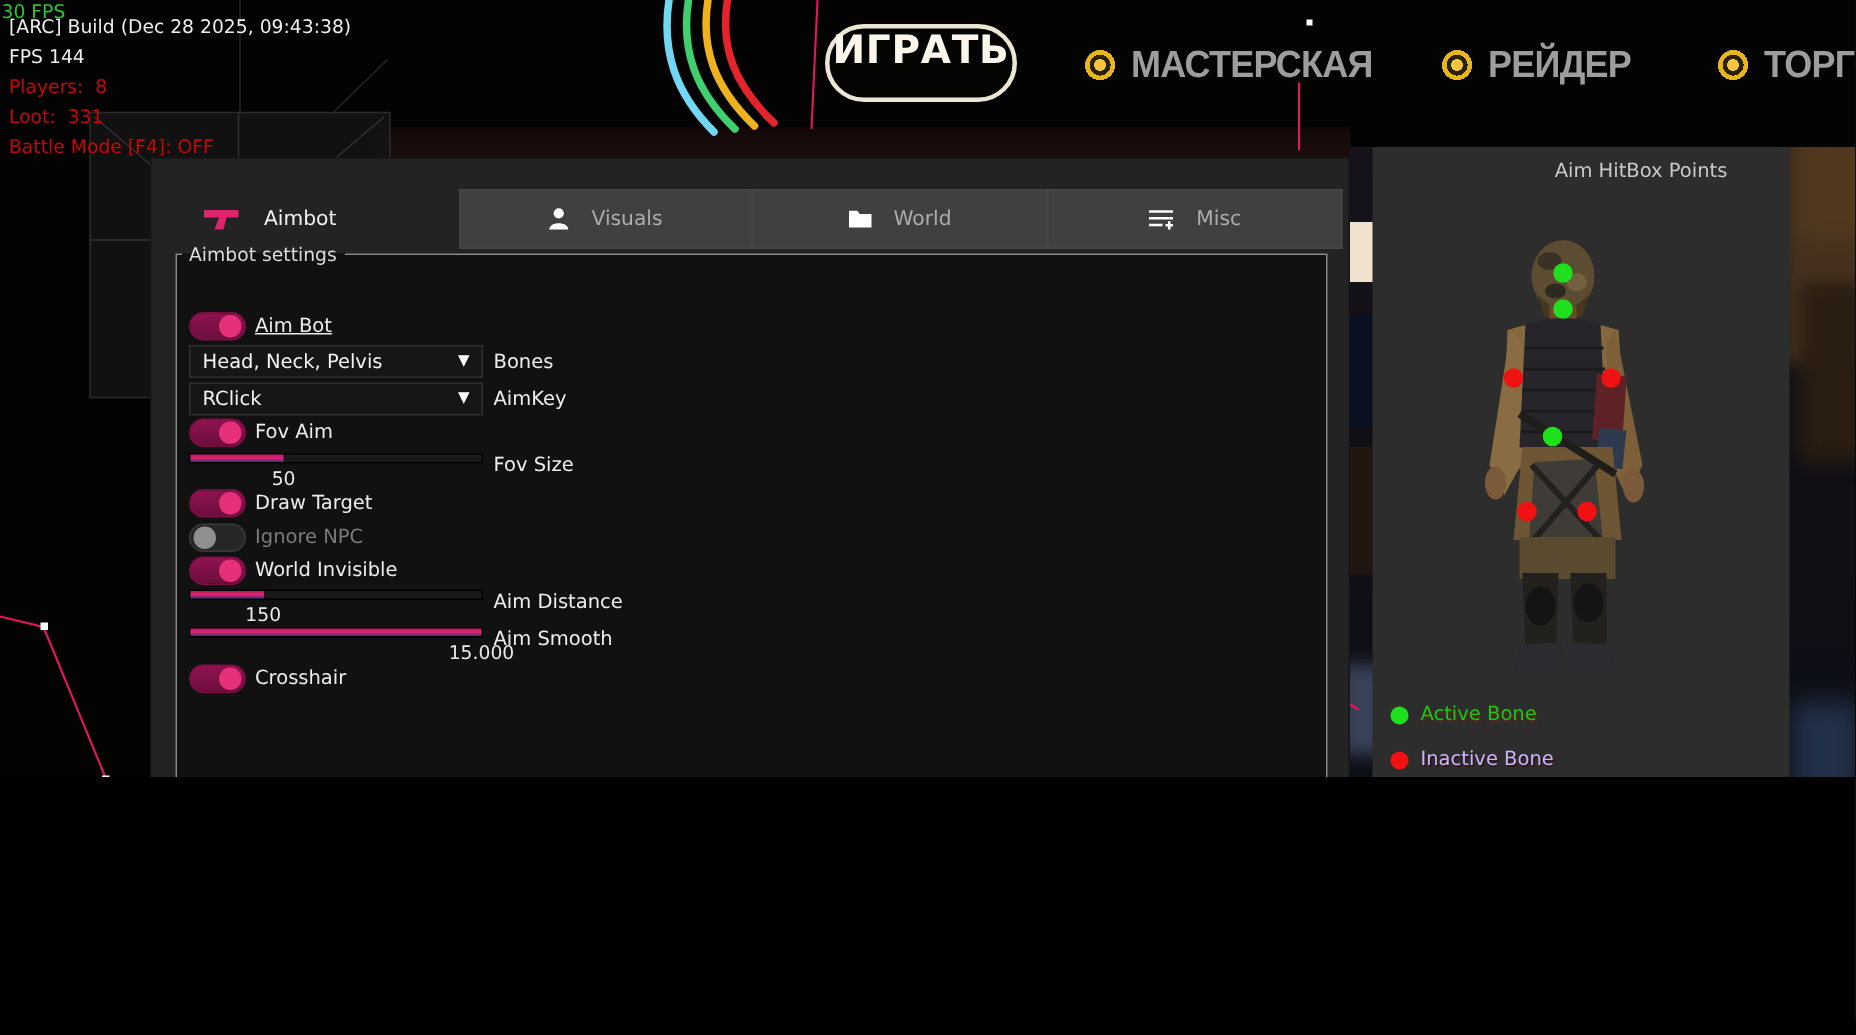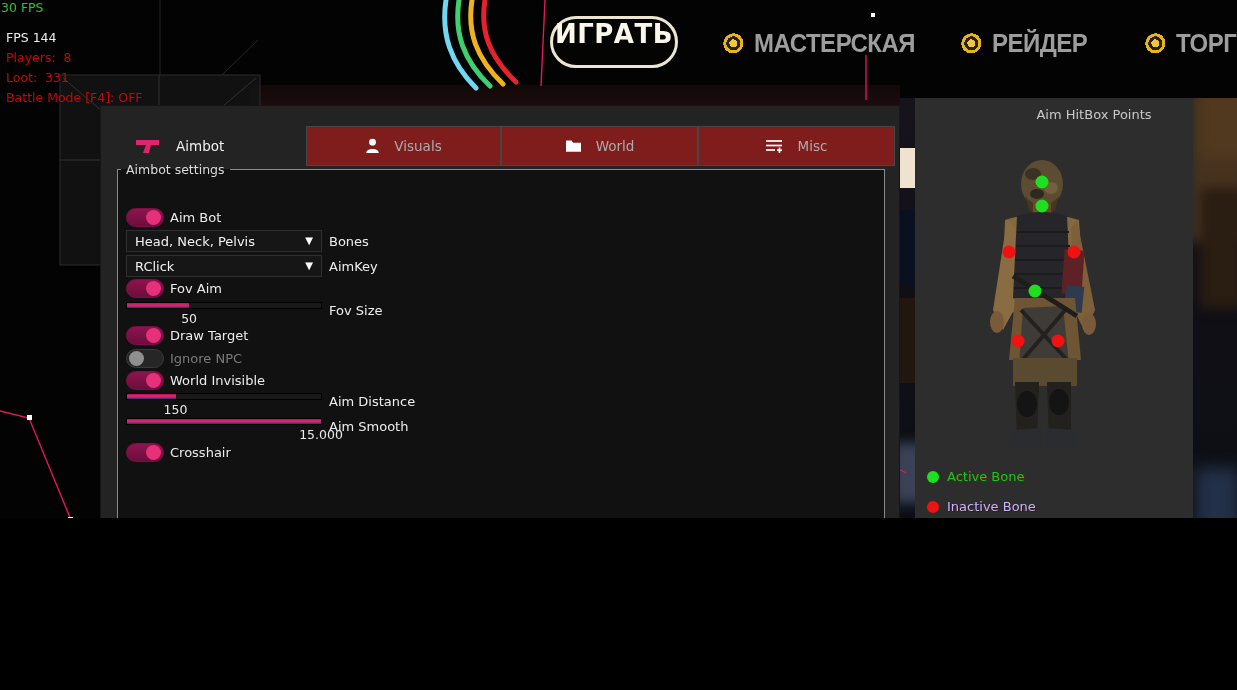--- a/index.html
+++ b/index.html
@@ -29,21 +29,21 @@
   .gmenu-label{color:#9d9d9d;font-size:24px;font-weight:bold;letter-spacing:-0.5px;
     font-family:"Liberation Sans",sans-serif;transform:scaleY(1.05);}
   .coin{width:23px;height:23px;border-radius:50%;
     background:radial-gradient(circle at 45% 45%, #f2c63e 0 4px, #2b2104 4px 7px, #e9b51c 7px 10px, rgba(0,0,0,0) 10px);}
 
   
   .panel{position:absolute;left:100px;top:105px;width:800px;height:585px;background:#232323;
     border:1px solid #161616;}
   .tab-active{position:absolute;left:35px;top:20px;height:40px;display:flex;align-items:center;gap:16px;
     color:#f0f0f0;font-size:13.5px;}
-  .tabbox{position:absolute;top:20px;height:40px;background:#7f1d1d;border:1px solid #464646;
+  .tabbox{position:absolute;top:20px;height:40px;background:#404040;border:1px solid #464646;
     display:flex;align-items:center;justify-content:center;gap:14px;color:#acacac;font-size:13.5px;}
   fieldset.group{position:absolute;left:16px;top:56px;width:768px;height:479px;margin:0;padding:0;
     border:1px solid #8a8a8a;background:#111111;}
   fieldset.group legend{color:#dcdcdc;font-size:12.5px;padding:0 5px;margin-left:3px;}
 
   .toggle{position:absolute;left:8px;width:38px;height:19px;border-radius:10px;
     background:#262626;border:1px solid #3a3a3a;cursor:pointer;}
   .toggle .knob{position:absolute;top:1px;left:2px;width:15px;height:15px;border-radius:50%;background:#8f8f8f;}
   .toggle.on{background:linear-gradient(180deg,#8e134f,#6c0e3c);border-color:#7c1044;}
   .toggle.on .knob{left:auto;right:2px;background:#e7307a;}
@@ -133,20 +133,21 @@
     </g>
     <g fill="#ffffff">
       <rect x="27" y="415" width="5" height="5"></rect>
       <rect x="68" y="517" width="5" height="5"></rect>
       <rect x="962" y="574" width="5" height="5"></rect>
       <rect x="871" y="13" width="4" height="4"></rect>
     </g>
   </svg>
 
   <div class="hud green" style="left:1px;top:0px;">30 FPS</div>
+  <div class="hud white" style="left:6px;top:10px;">[ARC] Build (Dec 28 2025, 09:43:38)</div>
   <div class="hud white" style="left:6px;top:30px;">FPS 144</div>
   <div class="hud red" style="left:6px;top:50px;">Players:  8</div>
   <div class="hud red" style="left:6px;top:70px;">Loot:  331</div>
   <div class="hud red" style="left:6px;top:90px;">Battle Mode [F4]: OFF</div>
 
   <div class="play-btn">
     <span>ИГРАТЬ</span>
   </div>
   <div class="gmenu-item" style="left:723px;top:30px;">
     <div class="coin"></div>
@@ -194,21 +195,21 @@
       </svg>
       <span>Misc</span>
     </div>
 
     <fieldset class="group">
       <legend>Aimbot settings</legend>
 
       <div class="toggle on" style="top:31px;">
           <div class="knob"></div>
         </div>
-      <div class="tlabel" style="top:33px;">Aim Bot</div>
+      <div class="tlabel" style="top:33px;text-decoration:underline;">Aim Bot</div>
 
       <div class="dd" style="top:53px;">
         <span>Head, Neck, Pelvis</span>
         <span class="arrow">▼</span>
       </div>
       <div class="side" style="top:57px;">Bones</div>
 
       <div class="dd" style="top:78px;">
         <span>RClick</span>
         <span class="arrow">▼</span>

